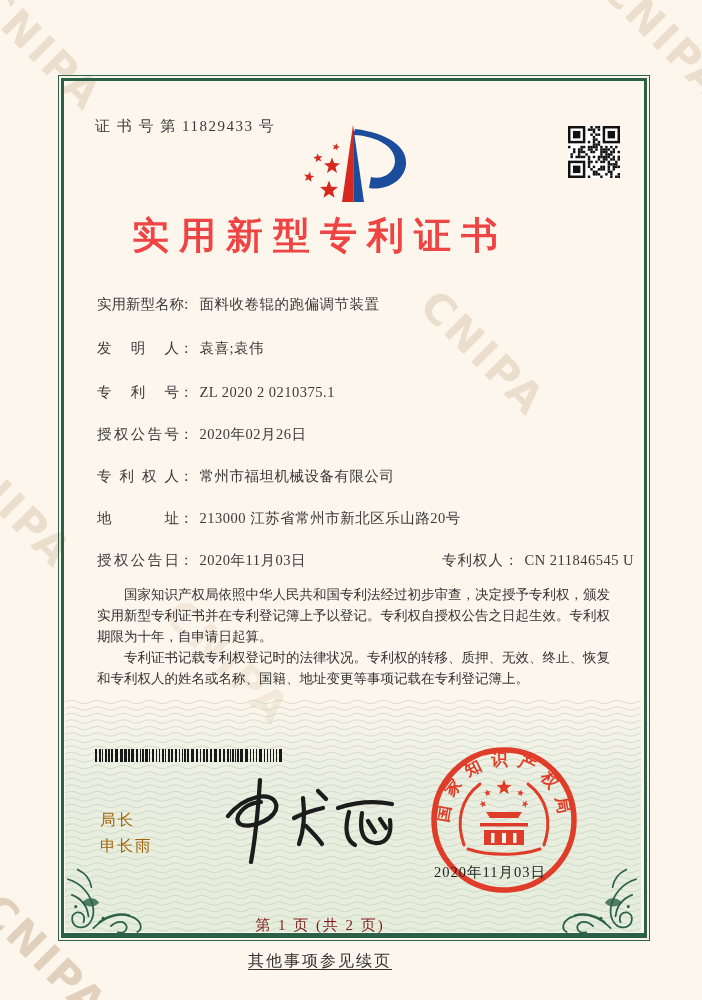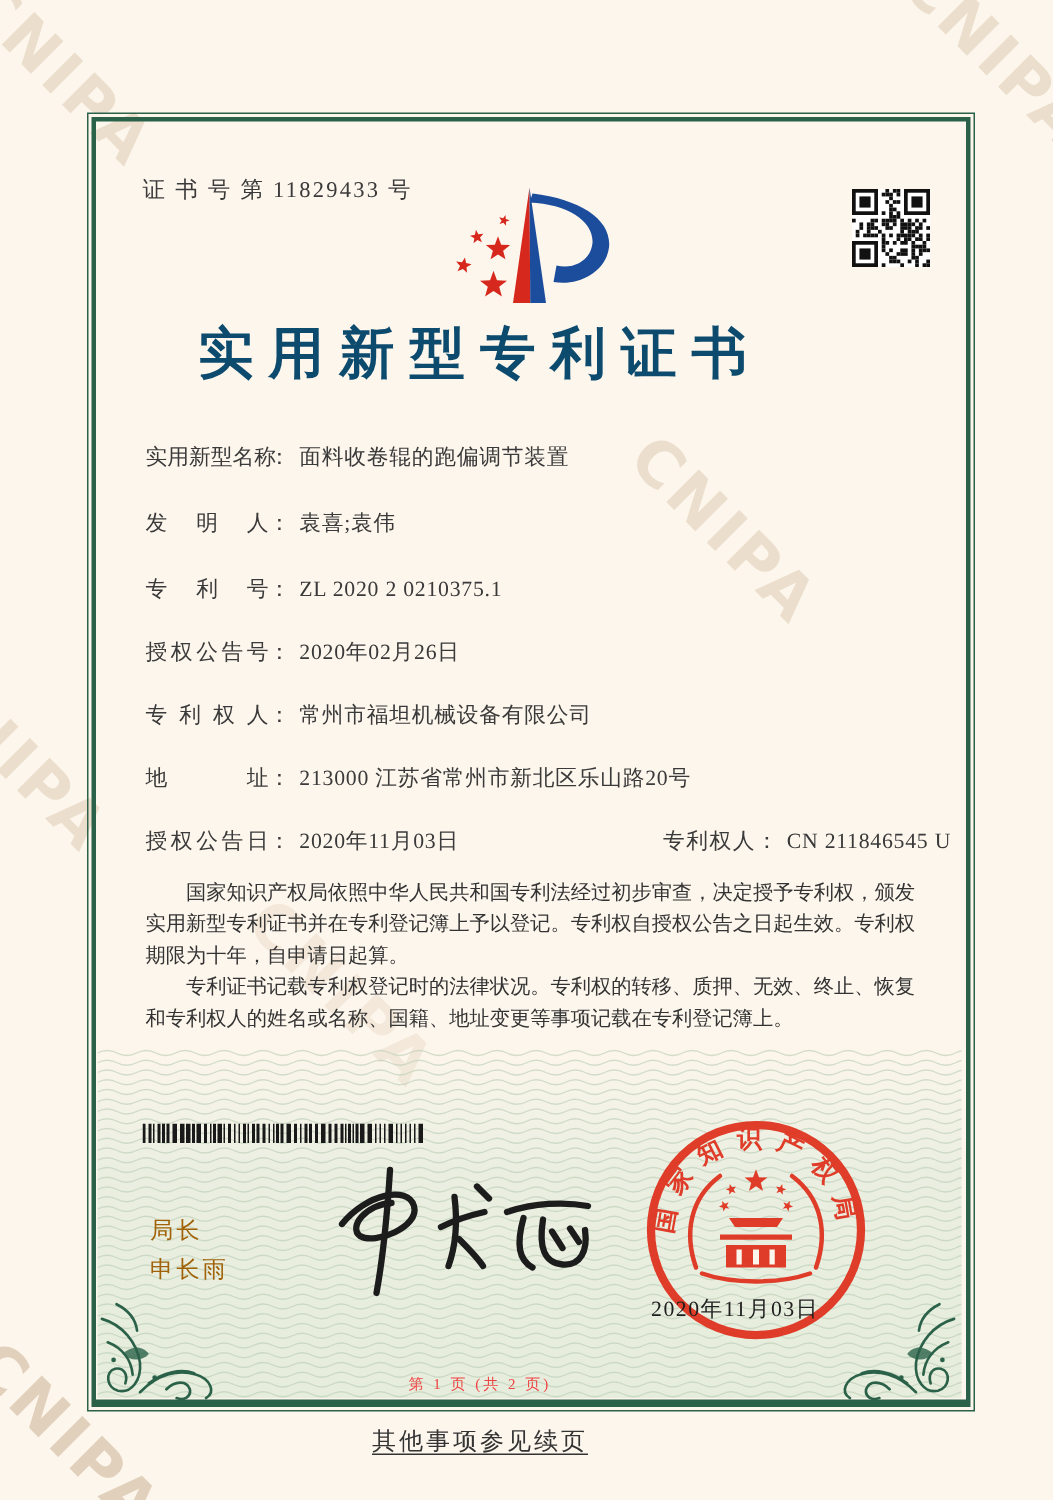--- a/index.html
+++ b/index.html
@@ -23,41 +23,41 @@
       background:linear-gradient(180deg, rgba(233,239,226,0) 0%, rgba(228,236,221,.75) 35%, #e6eddc 100%);}
   .waves-wrap svg{display:block;}
 
   .orn{position:absolute;z-index:3;}
 
   .content{position:absolute;left:0;top:0;width:640px;height:1000px;z-index:4;}
 
   .cert-no{position:absolute;left:95px;top:117px;font-size:15px;letter-spacing:1.5px;color:#3a3a3a;}
 
   .title{position:absolute;left:0;top:211px;width:100%;text-align:center;
-      font-size:37px;font-weight:700;letter-spacing:10px;color:#0c4a6e;}
+      font-size:37px;font-weight:700;letter-spacing:10px;color:#ef4444;}
 
   .field{position:absolute;left:97px;font-size:14.5px;color:#3a3a3a;white-space:nowrap;}
   .flabel{display:inline-block;width:82px;text-align:justify;text-align-last:justify;vertical-align:bottom;}
   .colon{margin-right:6px;}
   .fvalue{letter-spacing:.5px;}
   .grant2{position:absolute;left:345px;top:0;}
   .g2label{letter-spacing:1px;}
 
   .paras{position:absolute;left:97px;top:584px;width:513px;font-size:13.5px;line-height:21px;
       color:#333;text-align:justify;}
   .paras p{margin:0;text-indent:2em;}
 
   .director{position:absolute;left:100px;font-size:15.5px;color:#a16207;letter-spacing:2px;}
   .sig{position:absolute;left:200px;top:772px;z-index:5;}
 
   .seal{position:absolute;left:426px;top:742px;z-index:5;opacity:.93;}
   .seal-date{position:absolute;left:434px;top:863px;width:150px;font-size:14.5px;
       letter-spacing:1px;color:#1f1f1f;z-index:6;white-space:nowrap;}
 
-  .pageno{position:absolute;left:0;top:916px;width:100%;text-align:center;font-size:10px;color:#ef4444;letter-spacing:2px;}
+  .pageno{position:absolute;left:0;top:916px;width:100%;text-align:center;font-size:15px;color:#7f1d1d;letter-spacing:2px;}
   .footnote{position:absolute;left:0;top:951px;width:100%;text-align:center;font-size:16px;color:#333;
       letter-spacing:2px;}
   .footnote span{text-decoration:underline;text-underline-offset:3px;}
 
   .barcode{position:absolute;left:95px;top:749px;z-index:4;}
   .qr{position:absolute;left:566px;top:126px;}
   .logo{position:absolute;left:285px;top:105px;}
 </style>
 </head>
 <body>

